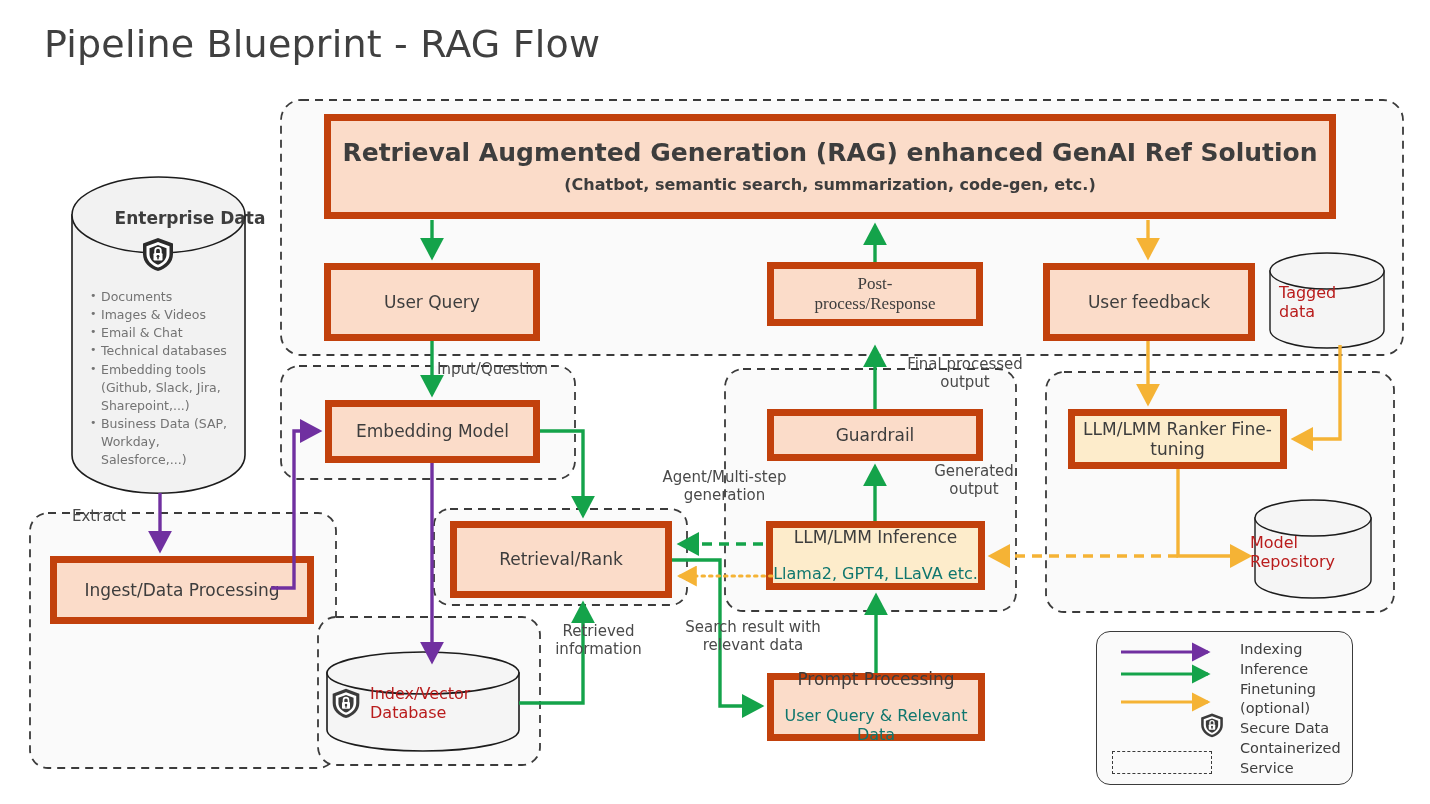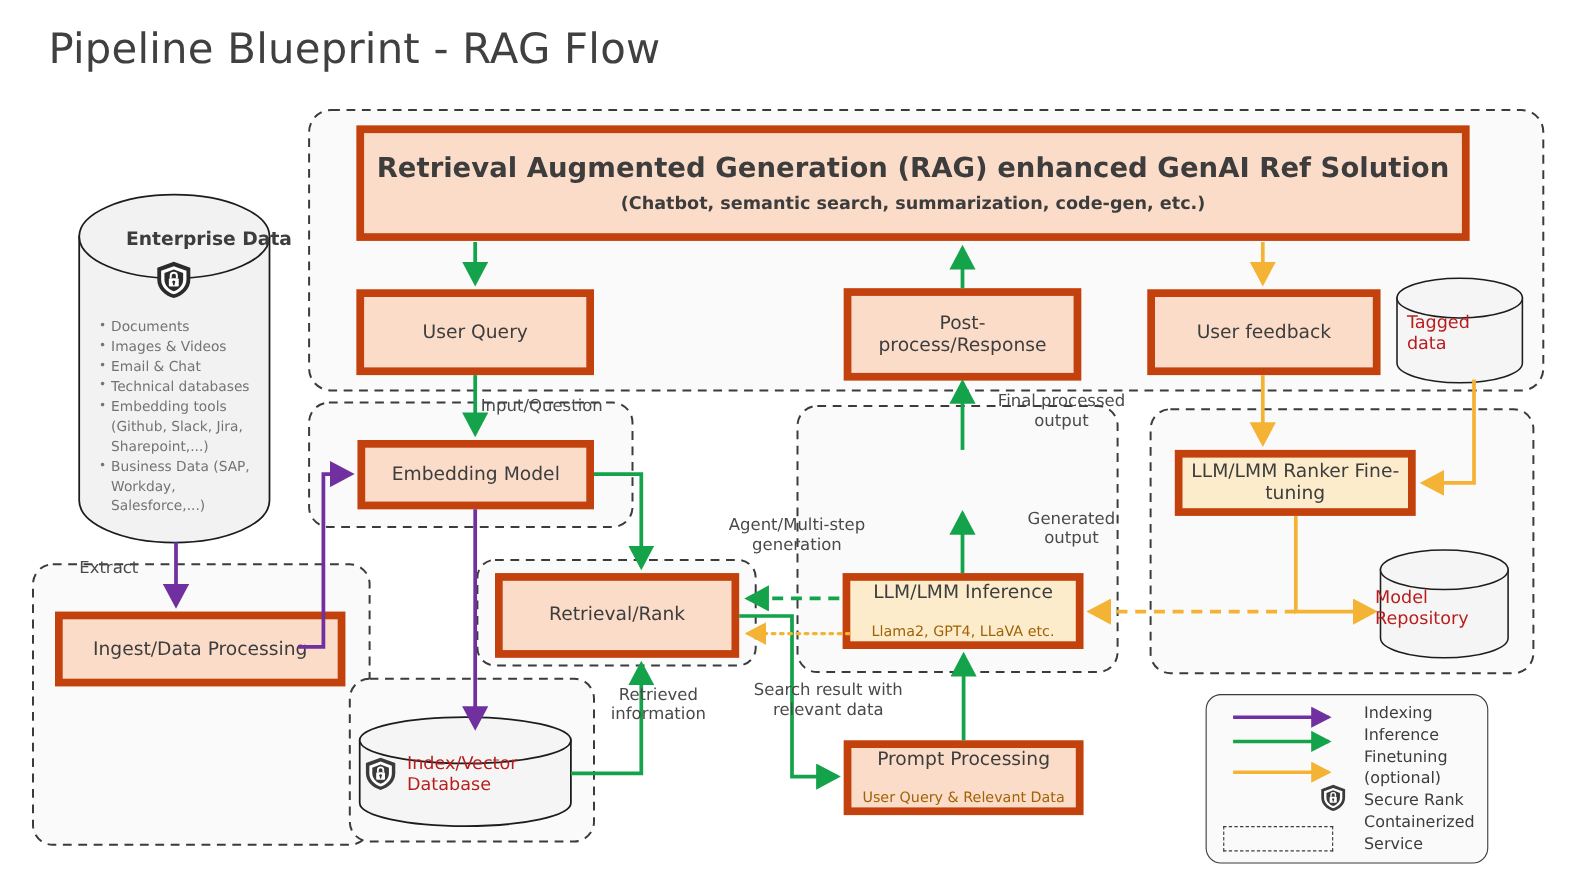--- a/index.html
+++ b/index.html
@@ -15,21 +15,21 @@
   .title{position:absolute;left:24px;top:22px;font-size:38px;color:#404040;
          font-family:"DejaVu Sans","Liberation Sans",sans-serif;letter-spacing:.2px;
          white-space:nowrap;z-index:5;margin-left:20px;}
 
   .node{position:absolute;box-sizing:border-box;display:flex;flex-direction:column;
         align-items:center;justify-content:center;text-align:center;
         border:7px solid #c2410c;line-height:1.18;}
   .node.pink{background:#fbdcc9;}
   .node.cream{background:#fdeccb;}
   .node .t1{font-size:17px;color:#3d3d3d;}
-  .node .t2{font-size:13px;color:#a16207;margin-top:18px;}
+  .node .t2{font-size:16px;color:#0f766e;margin-top:18px;}
 
   .hdr .t1{font-size:25px;font-weight:bold;color:#3d3d3d;}
   .hdr .t2{font-size:16px;font-weight:bold;color:#3d3d3d;margin-top:8px;}
 
   .edgeLabel{position:absolute;font-size:15px;color:#4a4a4a;text-align:center;
              line-height:1.2;white-space:pre-line;z-index:4;}
 
   .cylText{position:absolute;z-index:4;text-align:left;font-size:16px;color:#b91c1c;
            line-height:1.2;}
   .entTitle{position:absolute;z-index:4;font-size:17px;font-weight:bold;color:#3d3d3d;
@@ -99,33 +99,36 @@
 
     <div class="node pink hdr" style="left:324px;top:114px;width:1012px;height:105px;">
       <div class="t1">Retrieval Augmented Generation (RAG) enhanced GenAI Ref Solution</div>
       <div class="t2">(Chatbot, semantic search, summarization, code-gen, etc.)</div>
     </div>
 
     <div class="node pink" style="left:324px;top:263px;width:216px;height:78px;">
       <div class="t1">User Query</div>
     </div>
 
-    <div class="node pink" style="left:767px;top:262px;width:216px;height:84px;">
+    <div class="node pink" style="left:767px;top:262px;width:216px;height:64px;font-family:Liberation Serif, serif;">
       <div class="t1" style="white-space:pre-line;">Post-
 process/Response</div>
     </div>
 
     <div class="node pink" style="left:1043px;top:263px;width:212px;height:78px;">
       <div class="t1">User feedback</div>
     </div>
 
     <div class="node pink" style="left:325px;top:400px;width:215px;height:63px;">
       <div class="t1">Embedding Model</div>
     </div>
 
+    <div class="node pink" style="left:767px;top:409px;width:216px;height:52px;">
+      <div class="t1">Guardrail</div>
+    </div>
 
     <div class="node cream" style="left:1068px;top:409px;width:219px;height:60px;">
       <div class="t1" style="padding:0 8px;">LLM/LMM Ranker Fine-tuning</div>
     </div>
 
     <div class="node pink" style="left:50px;top:556px;width:264px;height:68px;">
       <div class="t1">Ingest/Data Processing</div>
     </div>
 
     <div class="node pink" style="left:450px;top:521px;width:222px;height:77px;">
@@ -285,18 +288,18 @@
     <rect x="17.3" y="20.3" width="1.4" height="3" fill="#3b3b3b"></rect>
   </svg>
 
   <div class="legendDash"></div>
 
   <div class="legendText" style="left:1240px;top:640px;width:120px;" id="legend-lines">
       <div>Indexing</div>
       <div>Inference</div>
       <div>Finetuning</div>
       <div>(optional)</div>
-      <div>Secure Rank</div>
+      <div>Secure Data</div>
       <div>Containerized</div>
       <div>Service</div>
     </div>
 
 </div>
 
 </body></html>

